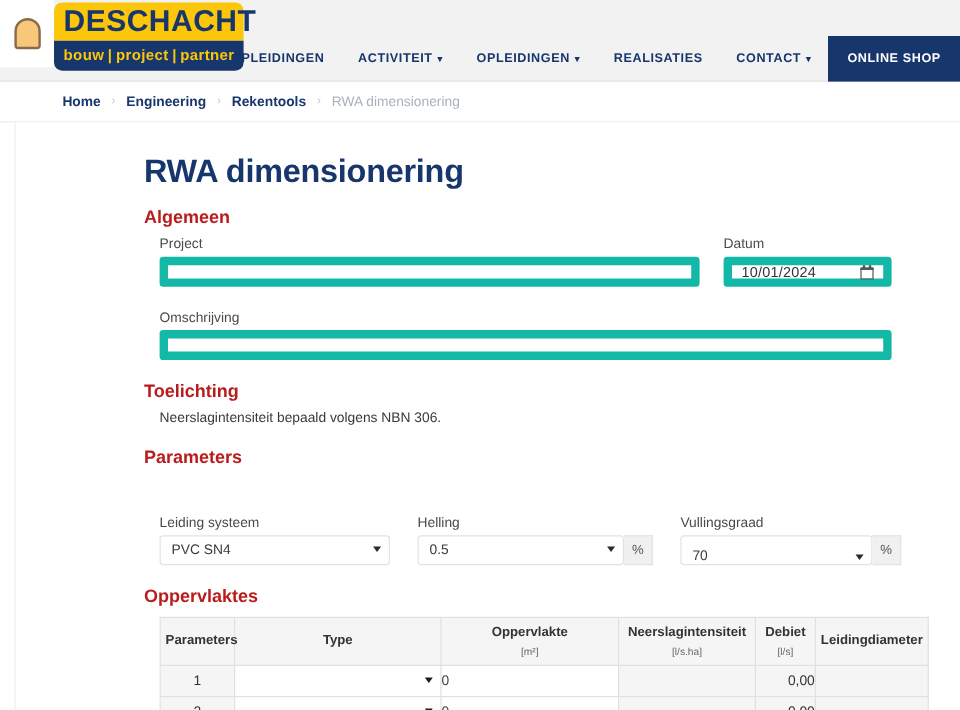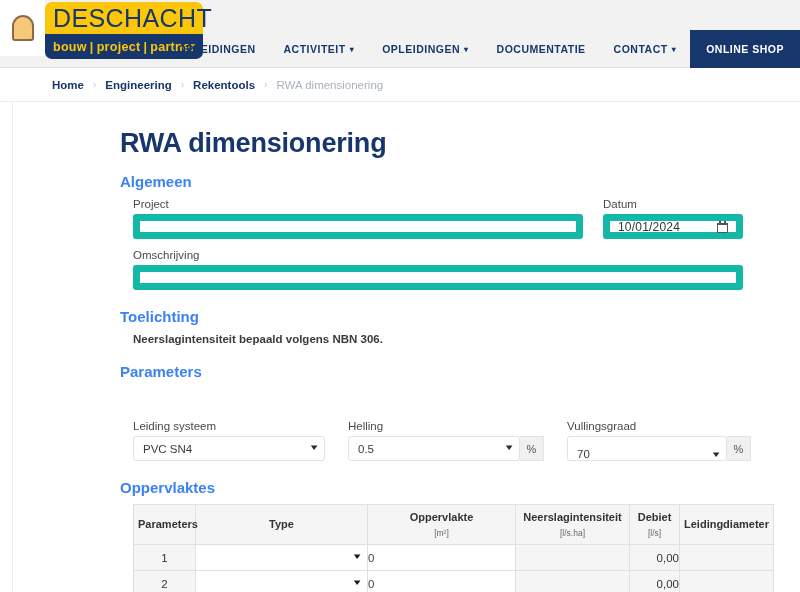--- a/index.html
+++ b/index.html
@@ -43,21 +43,21 @@
     margin-top: 2px;
   }
   .logo-top {
     background: #fcc60b;
     border-radius: 7px 7px 0 0;
     padding: 4px 8px 3px 8px;
     text-align: center;
   }
   .logo-top span {
     color: #17366b;
-    font-weight: 400;
+    font-weight: 700;
     font-size: 25px;
     letter-spacing: 0.4px;
     line-height: 1;
     font-family: "Liberation Sans", sans-serif;
   }
   .logo-bottom {
     background: #17366b;
     border-radius: 0 0 7px 7px;
     padding: 3px 8px 4px 8px;
     text-align: center;
@@ -150,21 +150,21 @@
   }
   h1.page-title {
     margin: 0 0 14px 0;
     color: #17366b;
     font-size: 27px;
     font-weight: 700;
     letter-spacing: -0.2px;
   }
   h2.section-title {
     margin: 0 0 8px 0;
-    color: #3b82f6;
+    color: #b91c1c;
     font-size: 15px;
     font-weight: 700;
   }
   h2.section-title.sp { margin-top: 18px; }
 
   .field-row {
     display: flex;
     gap: 20px;
     padding-left: 13px;
   }
@@ -204,21 +204,20 @@
     position: absolute; top: 0; width: 1.4px; height: 3px; background: #555;
   }
   .cal-icon .peg1 { left: 2.2px; }
   .cal-icon .peg2 { left: 7.2px; }
 
   .note-text {
     padding-left: 13px;
     color: #3a3a3a;
     font-size: 11.5px;
     margin: 0;
-    font-weight: bold;
   }
 
   
   .param-row {
     display: flex;
     gap: 23px;
     padding-left: 13px;
     margin-top: 40px;
   }
   .param { display: flex; flex-direction: column; }
@@ -340,21 +339,21 @@
     </div>
     <div class="nav-item">
       <span>ACTIVITEIT</span>
       <span class="caret">▾</span>
     </div>
     <div class="nav-item">
       <span>OPLEIDINGEN</span>
       <span class="caret">▾</span>
     </div>
     <div class="nav-item">
-      <span>DOCUMENTATIE</span>
+      <span>REALISATIES</span>
     </div>
     <div class="nav-item">
       <span>CONTACT</span>
       <span class="caret">▾</span>
     </div>
     <div class="nav-shop">
       <span>ONLINE SHOP</span>
     </div>
   </nav>
 </div>
@@ -388,21 +387,21 @@
           <span class="cal-icon">
             <span class="body"></span>
               <span class="top"></span>
               <span class="peg1"></span>
               <span class="peg2"></span>
           </span>
         </div>
       </div>
     </div>
 
-    <div class="field-row" style="margin-top:10px;">
+    <div class="field-row" style="margin-top:20px;">
       <div class="field">
         <label class="field-label">Omschrijving</label>
         <input class="text-input w-omschr" type="text" value="" style="">
       </div>
     </div>
 
     <h2 class="section-title sp">Toelichting</h2>
     <p class="note-text">Neerslagintensiteit bepaald volgens NBN 306.</p>
 
     <h2 class="section-title sp">Parameters</h2>

